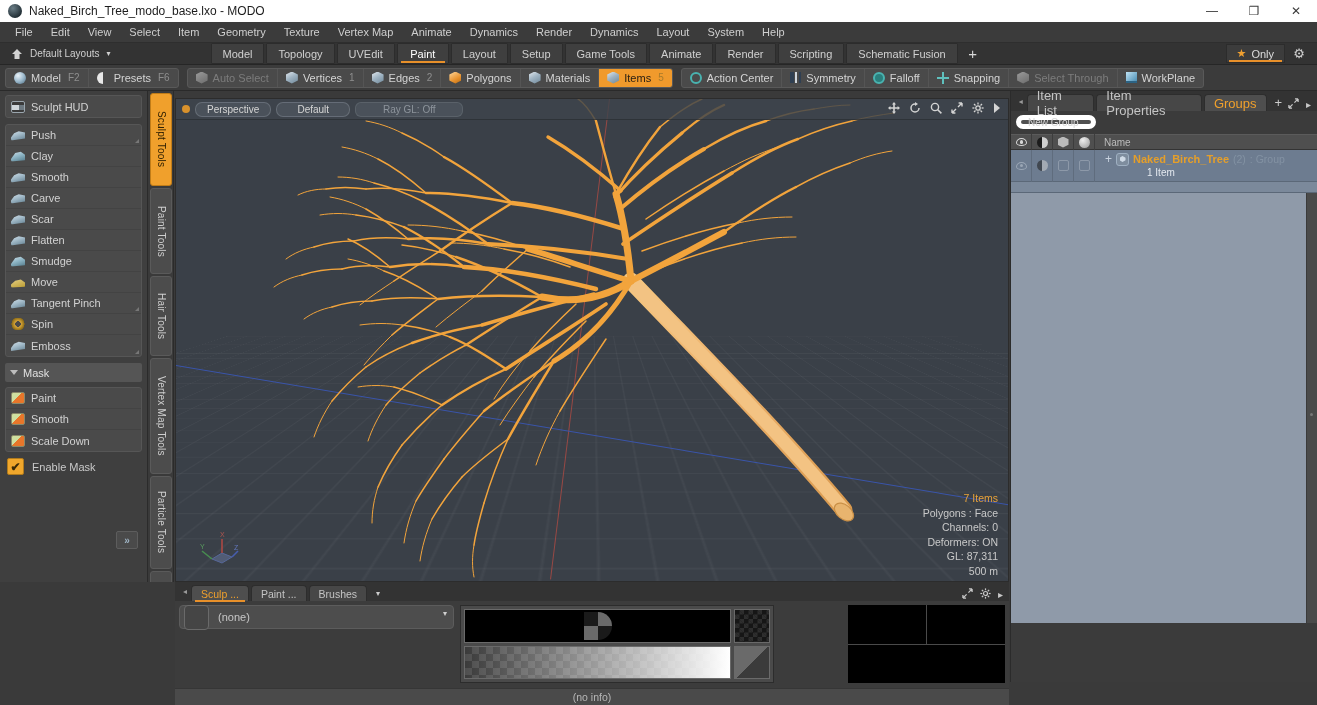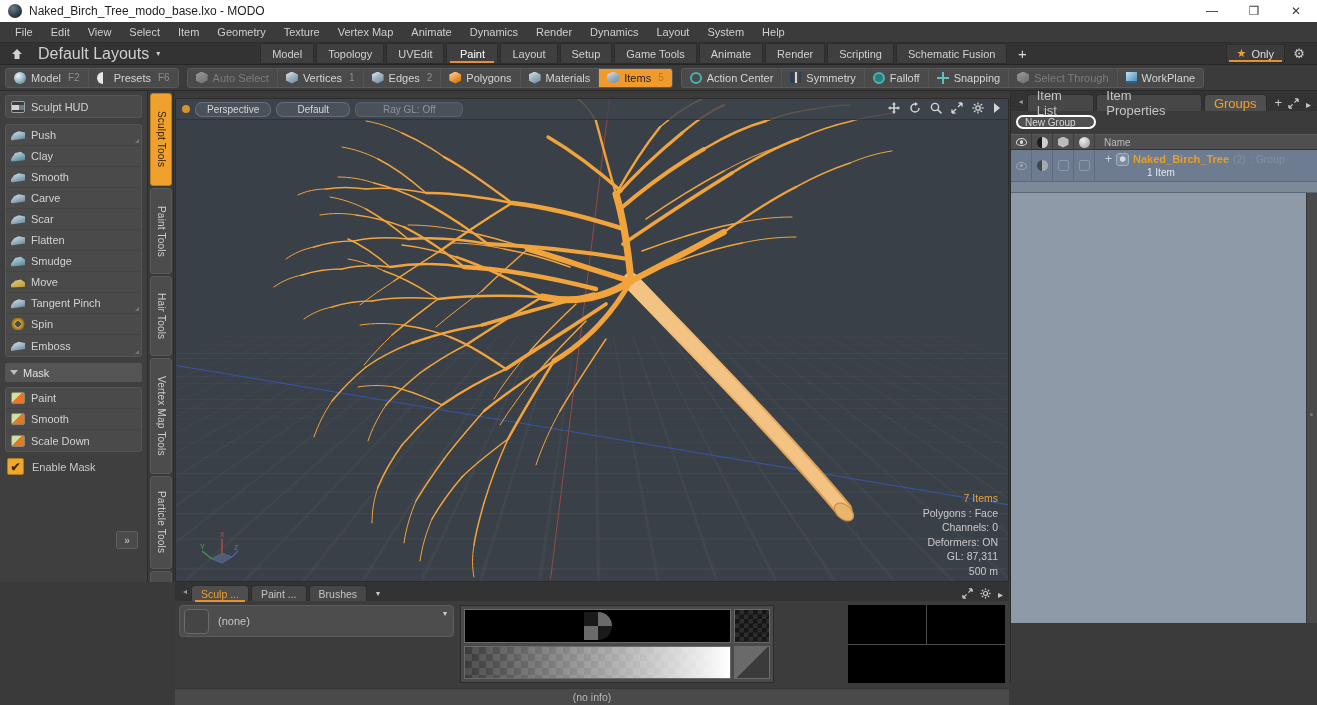--- a/index.html
+++ b/index.html
@@ -35,21 +35,21 @@
   }
   .menu-item{ padding:2px 9px; font-size:11px; color:#cfcfcf; line-height:15px; }
 
   
   .layoutbar{
     position:absolute; left:0; top:43px; width:1317px; height:22px;
     background:#333333; display:flex; align-items:center;
     border-bottom:1px solid #262626;
   }
   .lb-home{ width:26px;height:18px;margin-left:4px;display:flex;align-items:center;justify-content:center; }
-  .lb-label{ margin-left:8px; font-size:16px; color:#cfcfcf; padding-right:4px; }
+  .lb-label{ margin-left:0; font-size:10px; color:#cfcfcf; padding-right:4px; }
   .lb-caret{ font-size:8px; color:#cfcfcf; margin-left:3px; }
   .lb-tabs{ margin-left:100px; display:flex; height:21px; align-items:stretch; }
   .lb-tab{
     min-width:52px; padding:0 11px; display:flex; align-items:center; justify-content:center;
     font-size:11px; color:#d0d0d0; background:#3f3f3f; margin-right:2px;
     border:1px solid #2c2c2c; border-radius:1px; position:relative;
   }
   .lb-tab.active{ background:#3f3f3f; color:#fff; }
   .lb-tab.active::after{
     content:""; position:absolute; left:3px; right:3px; bottom:0px; height:2px; background:#e8902a;
@@ -220,21 +220,21 @@
   .rp-tab{
     height:17px; padding:0 9px; display:flex;align-items:center;
     font-size:13px; color:#c4c4c4; background:#474747;
     border:1px solid #2d2d2d; border-bottom:none; border-radius:4px 4px 0 0; margin-right:2px;
   }
   .rp-tab.active{ background:#4e4e4e; color:#f0a02c; }
   .rp-tplus{ width:20px;height:17px;display:flex;align-items:center;justify-content:center;color:#ccc;font-size:13px; }
   .rp-tright{ margin-left:auto; display:flex; align-items:center; gap:7px; padding-right:6px; color:#c8c8c8; font-size:10px; }
   .newgroup{
     margin:4px 0 0 5px; width:80px; height:14px; background:#505050;
-    border:2px solid #ffffff; border-radius:7px;
+    border:5px solid #ffffff; border-radius:7px;
     display:flex;align-items:center; padding-left:7px; font-size:10px; color:#d6d6d6;
   }
   .grid-head{
     margin-top:5px; height:16px; background:#4f4f4f; display:flex; align-items:center;
     border-top:1px solid #5b5b5b; border-bottom:1px solid #343434; font-size:10px; color:#bdbdbd;
   }
   .gh-cell{ width:21px; height:16px; display:flex; align-items:center; justify-content:center;
             border-right:1px solid #3d3d3d; }
   .gh-name{ padding-left:9px; }
   .eye{ width:11px;height:8px;border-radius:50% 50% 50% 50%/60% 60% 40% 40%;
@@ -275,21 +275,21 @@
   .bp-tab{
     height:16px;padding:0 9px;display:flex;align-items:center;font-size:10.5px;color:#c4c4c4;
     background:#474747;border:1px solid #2d2d2d;border-bottom:none;border-radius:4px 4px 0 0;margin-right:2px;
   }
   .bp-tab.active{ background:#4e4e4e; color:#f0a02c; position:relative; }
   .bp-tab.active::after{ content:"";position:absolute;left:3px;right:3px;bottom:-1px;height:2px;background:#e8902a; }
   .bp-caret{ width:18px;height:16px;display:flex;align-items:center;justify-content:center;color:#ccc;font-size:8px; }
   .bp-right{ margin-left:auto;display:flex;align-items:center;gap:7px;padding-right:6px;color:#c8c8c8;font-size:10px; }
   .bp-main{ display:flex; height:86px; padding:4px; gap:6px; }
   .brushsel{
-    width:275px;height:32px;background:#4d4d4d;border:1px solid #5c5c5c;border-radius:4px;
+    width:275px;height:24px;background:#4d4d4d;border:1px solid #5c5c5c;border-radius:4px;
     display:flex;align-items:center;padding-left:4px;gap:9px;position:relative;
   }
   .brush-thumb{ width:25px;height:25px;background:#454545;border:1px solid #6a6a6a;border-radius:4px; }
   .brush-none{ font-size:11px;color:#c7c7c7; }
   .brush-caret{ position:absolute;right:6px;top:3px;color:#cfcfcf;font-size:8px; }
   .prev-block{
     width:320px;height:78px;background:#4a4a4a;border:1px solid #2c2c2c;padding:3px;
     display:flex;flex-direction:column;gap:3px;
   }
   .prev-row{ display:flex; gap:3px; height:35px; }

